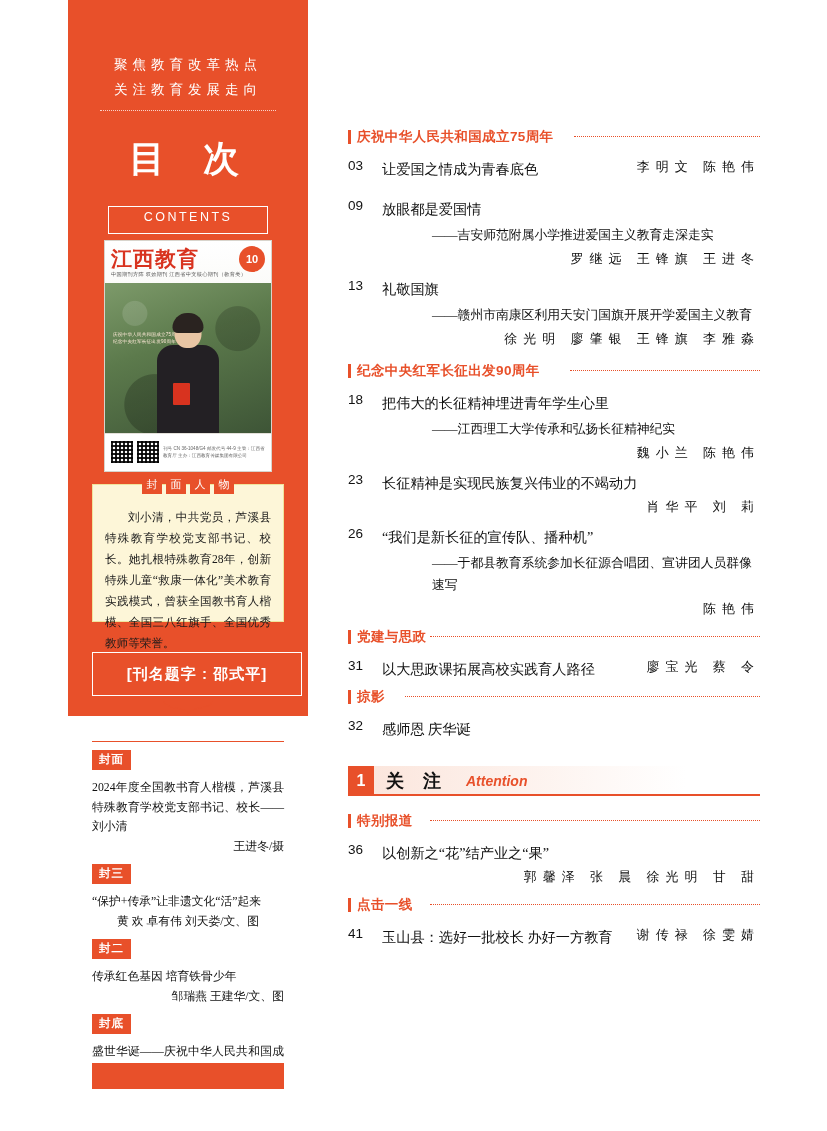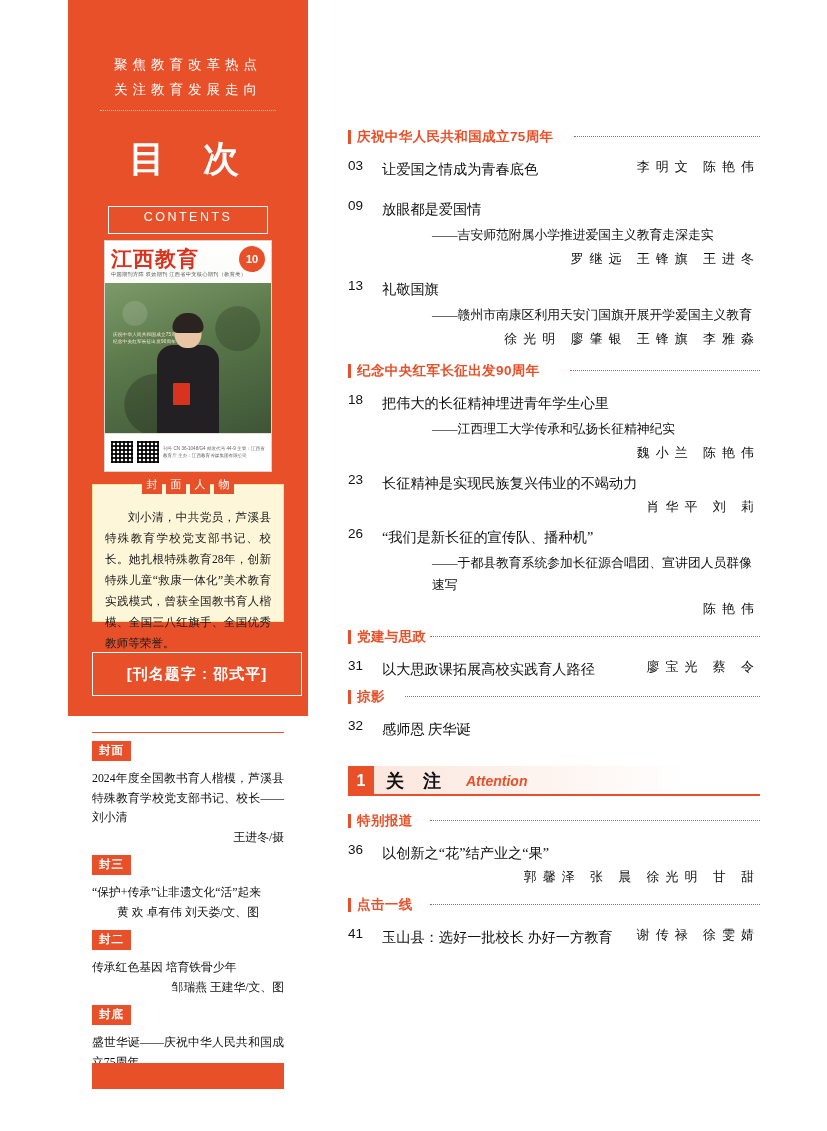--- a/index.html
+++ b/index.html
@@ -165,21 +165,21 @@
 
   .brace {
     position:absolute; left:95px; top:700px; width:50px; height:16px;
   }
 
   
   .left-white {
     position:absolute; left:0; top:716px; width:240px; height:415px;
     background:#ffffff;
   }
-  .lw-inner { position:relative; padding:8px 24px; }
+  .lw-inner { position:relative; padding:17px 24px; }
   .lw-rule { height:0; border-top:1px solid #e8502a; margin-top:8px; }
   .lw-tag {
     display:inline-block; background:#e8502a; color:#fff;
     font-family:"Liberation Sans", sans-serif;
     font-size:11.5px; font-weight:bold; padding:2px 7px 3px; letter-spacing:1px;
     margin-top:8px;
   }
   .lw-body {
     font-size:11.8px; line-height:19.5px; color:#111; margin-top:8px;
     text-align:justify;

